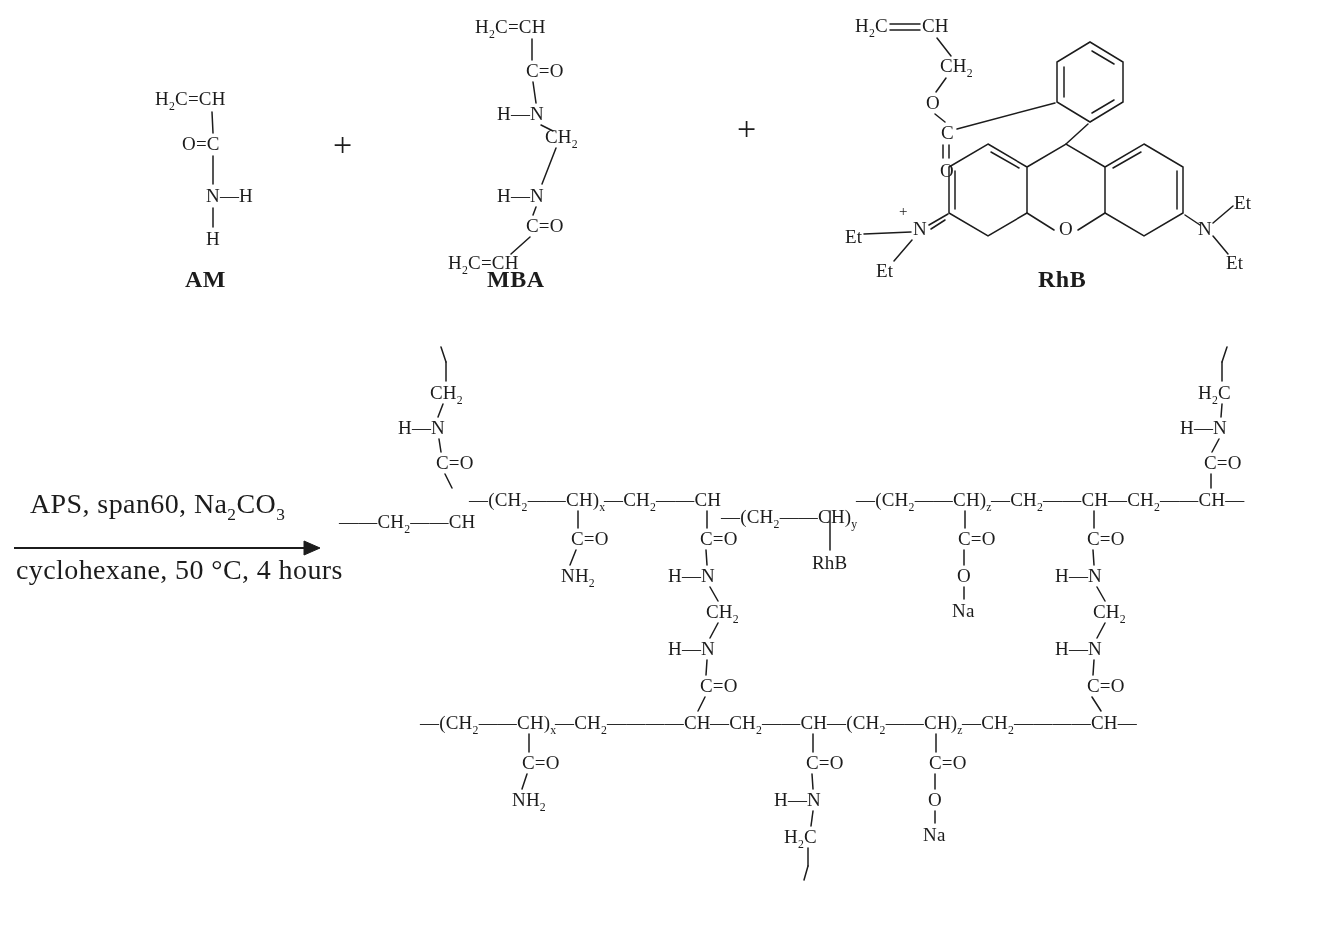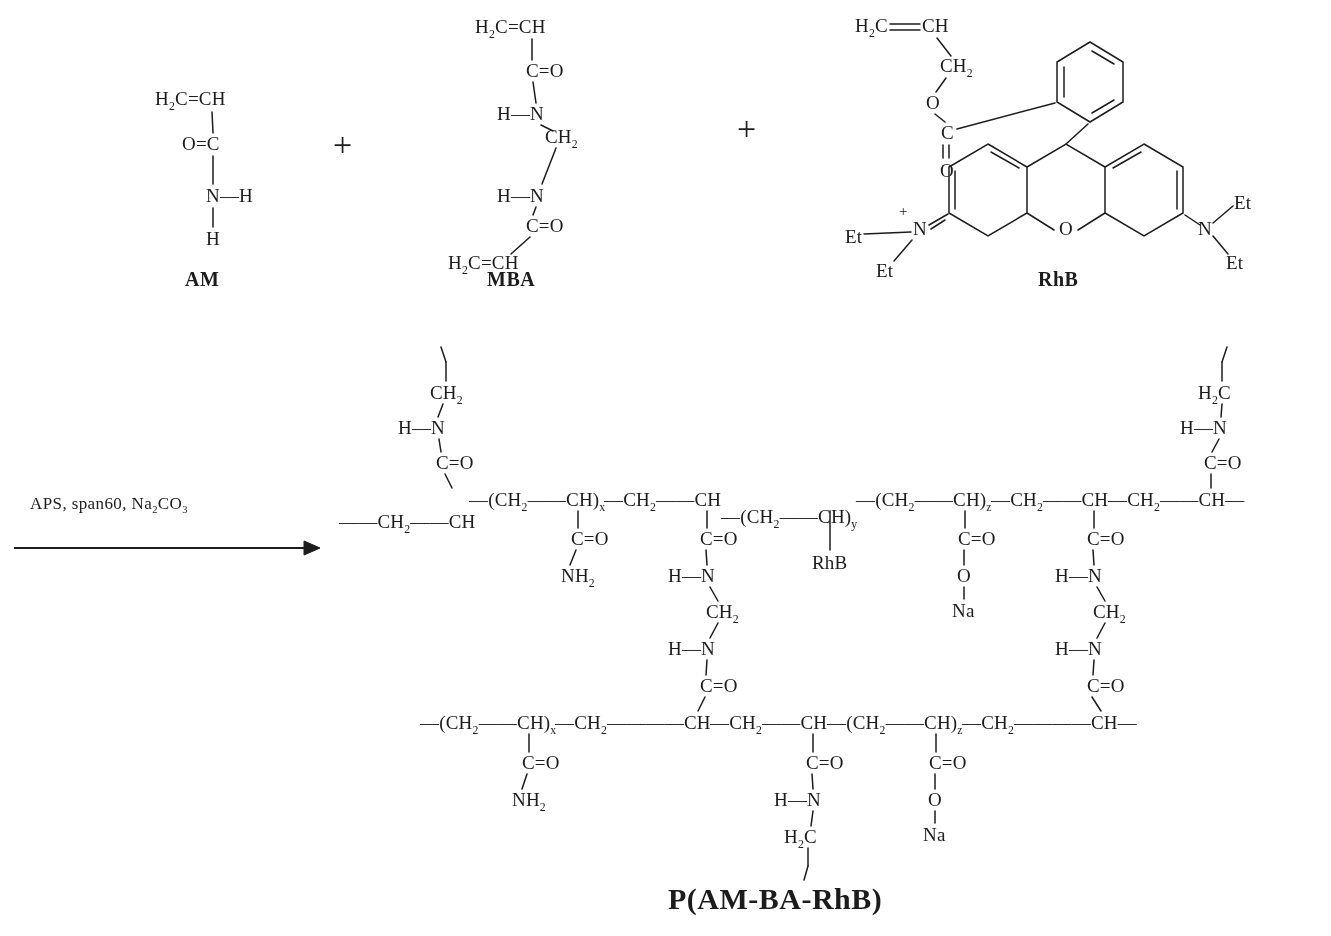--- a/index.html
+++ b/index.html
@@ -7,28 +7,28 @@
     position:relative;width:1331px;height:936px;background:#ffffff;
     font-family:"Liberation Serif","DejaVu Serif",serif;color:#1c1c1c;
     overflow:hidden;
   }
   #bond-layer{position:absolute;left:0;top:0;width:1331px;height:936px;}
   .frag{
     position:absolute;white-space:nowrap;font-size:19px;line-height:22px;
     letter-spacing:0.2px;
   }
   .frag sub{font-size:0.62em;line-height:0;}
-  .mol-label{position:absolute;font-weight:bold;font-size:20px;line-height:26px;letter-spacing:0.5px;}
+  .mol-label{position:absolute;font-weight:bold;font-size:24px;line-height:26px;letter-spacing:0.5px;}
   #lbl-am{left:185px;top:266px;}
   #lbl-mba{left:487px;top:266px;}
   #lbl-rhb{left:1038px;top:266px;}
   .plus{position:absolute;font-size:34px;line-height:34px;}
   #plus-1{left:333px;top:128px;}
   #plus-2{left:737px;top:112px;}
-  .cond{position:absolute;font-size:17px;line-height:24px;letter-spacing:0.4px;}
+  .cond{position:absolute;font-size:28px;line-height:24px;letter-spacing:0.4px;}
   .cond sub{font-size:0.62em;line-height:0;}
   #cond-above{left:30px;top:492px;}
   #cond-below{left:16px;top:558px;}
   .product-label{
     position:absolute;left:668px;top:882px;font-weight:bold;font-size:30px;line-height:34px;
     letter-spacing:0.5px;
   }
 </style>
 </head>
 <body>
@@ -185,15 +185,15 @@
     </div>
 
   <span class="mol-label" id="lbl-am">AM</span>
   <span class="mol-label" id="lbl-mba">MBA</span>
   <span class="mol-label" id="lbl-rhb">RhB</span>
 
   <span class="plus" id="plus-1">+</span>
   <span class="plus" id="plus-2">+</span>
 
   <span class="cond" id="cond-above">APS, span60, Na<sub>2</sub>CO<sub>3</sub></span>
+  <span class="cond" id="cond-below">cyclohexane, 50 °C, 4 hours</span>
 
-  <span class="product-label" id="lbl-product">P(AM-BA-RhB)</span>
 </div>
 
 </body></html>

